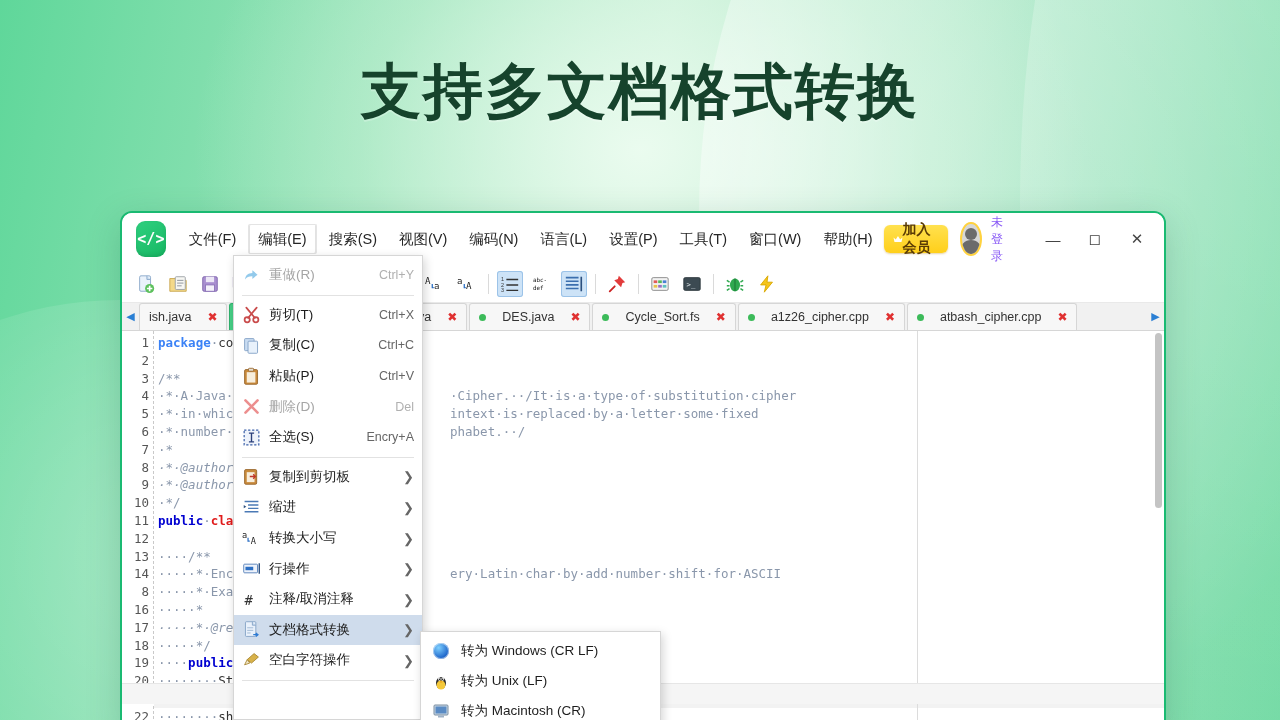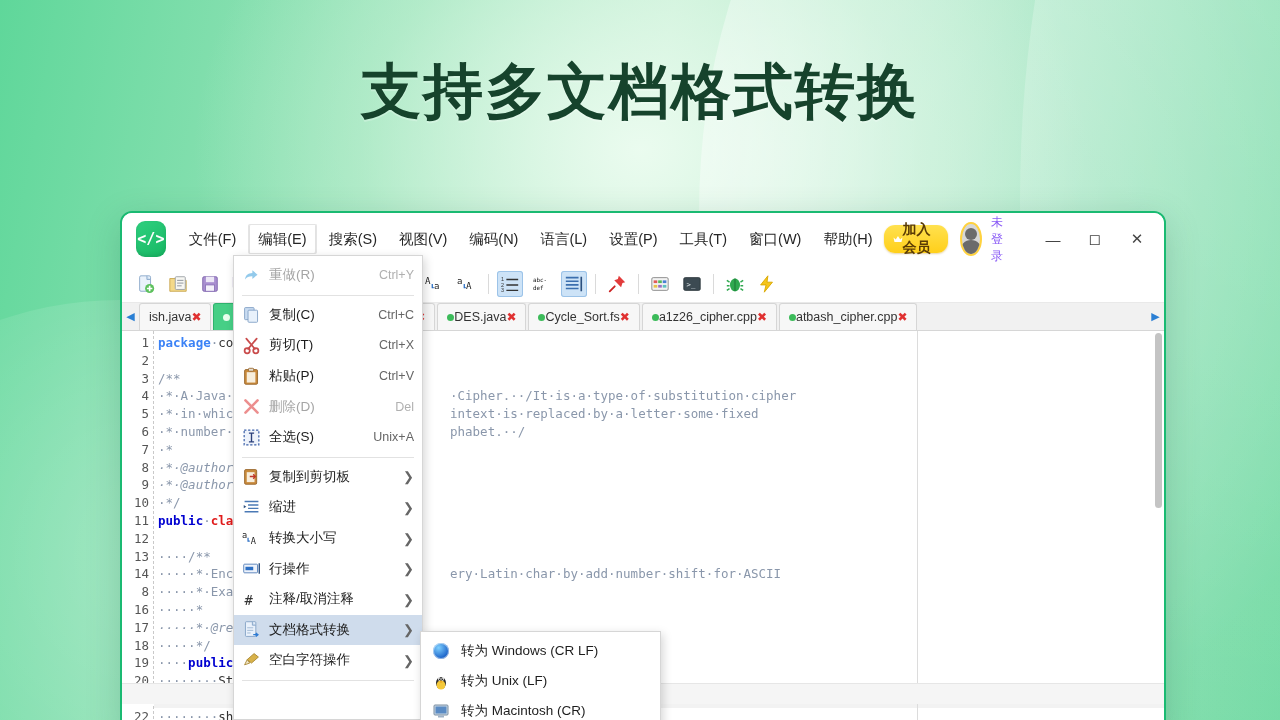--- a/index.html
+++ b/index.html
@@ -42,42 +42,42 @@
     display:flex;align-items:center;justify-content:center;
     color:#fff;font-size:15px;font-weight:bold;font-family:"DejaVu Sans Mono",monospace;
     box-shadow:inset 0 -2px 4px rgba(0,0,0,0.10);}
   .menubar{display:flex;align-items:center;margin-left:12px;height:52px;}
   .menu-item{font-size:14.5px;color:#262626;padding:5px 10px;margin:0 1px;
     white-space:nowrap;cursor:default;border-radius:2px;}
   .menu-item.active{background:#ffffff;box-shadow:-1px -1px 0 #e2e2e2 inset, 1px 0 0 #e2e2e2 inset, 0 -1px 0 #e2e2e2 inset;
     position:relative;z-index:60;border:1px solid #e4e4e4;border-bottom:none;padding:5px 9px;}
   .tb-right{margin-left:auto;display:flex;align-items:center;padding-right:6px;}
   .vip{display:flex;align-items:center;gap:0;height:28px;padding:0 13px 0 9px;
-    background:linear-gradient(180deg,#ffe14f,#ffcf1a);border-radius:11px;
+    background:linear-gradient(180deg,#ffe14f,#ffcf1a);border-radius:6px;
     font-size:14px;font-weight:bold;color:#5a3b05;box-shadow:0 1px 2px rgba(180,130,0,.35);}
   .crown{width:17px;height:14px;display:block;}
   .avatar{width:30px;height:30px;border-radius:50%;margin-left:12px;
     background:#d7d7d7;border:2px solid #ffd23f;position:relative;overflow:hidden;}
   .avatar .head{position:absolute;left:50%;top:4px;width:12px;height:12px;margin-left:-6px;border-radius:50%;background:#6b6b6b;}
   .avatar .body{position:absolute;left:50%;top:16px;width:22px;height:16px;margin-left:-11px;border-radius:11px 11px 0 0;background:#6b6b6b;}
   .login-txt{font-size:12px;color:#8b5cf6;margin-left:9px;}
   .wbtns{display:flex;align-items:center;margin-left:20px;}
   .wbtn{width:42px;height:34px;display:flex;align-items:center;justify-content:center;color:#444;font-size:15px;}
 
   
   .toolbar{height:37px;display:flex;align-items:center;background:#fff;padding-left:8px;
     border-bottom:1px solid #e9e9e9;}
   .tbi{width:26px;height:26px;margin:0 3px;display:flex;align-items:center;justify-content:center;border-radius:3px;}
   .tbi.sel{background:#cde3f7;box-shadow:0 0 0 1px #9cc3e8 inset;}
   .tsep{width:1px;height:20px;background:#dadada;margin:0 5px;}
 
   
   .tabbar{height:27px;background:#f1f1f1;display:flex;align-items:flex-end;border-bottom:1px solid #d6d6d6;position:relative;}
   .tabscroll{width:17px;height:27px;display:flex;align-items:center;justify-content:center;color:#2a7fd4;font-size:11px;background:#f1f1f1;}
-  .tab{height:26px;display:flex;align-items:center;gap:0;padding:0 9px;font-size:12.5px;color:#333;
+  .tab{height:26px;display:flex;align-items:center;gap:16px;padding:0 9px;font-size:12.5px;color:#333;
     background:#f7f7f7;border:1px solid #d6d6d6;border-bottom:none;border-radius:3px 3px 0 0;margin-right:2px;white-space:nowrap;}
   .dotg{width:7px;height:7px;border-radius:50%;background:#3cbb5a;flex:none;}
   .xred{color:#e03131;font-size:12px;font-weight:bold;line-height:1;}
   .tab.modified{background:#47cf86;color:#fff;border-color:#30b26e;}
 
   
   .editor{position:relative;height:393px;background:#fff;display:flex;overflow:hidden;}
   .gutter{width:32px;background:#fff;border-right:1px dashed #c9c9c9;
     font-family:"DejaVu Sans Mono","Liberation Mono",monospace;font-size:12.5px;color:#555;
     padding-top:3px;text-align:right;box-sizing:border-box;padding-right:4px;flex:none;}
@@ -383,41 +383,41 @@
           <path d="M18 10 L12 5 v3.2 c-5 .2 -8 2.6 -8.5 7.3 C5.5 12.6 8.4 11.8 12 11.9 V15z" fill="#3b9fdc"></path>
         </svg>
       </span>
       <span class="mlbl">重做(R)</span>
       <span class="mkey dis">Ctrl+Y</span>
     </div>
     <div class="msep"></div>
     <div class="mrow">
       <span class="mico">
         <svg width="19" height="19" viewBox="0 0 22 22">
-          <rect x="3" y="3" width="11" height="14" rx="1" fill="#c9dcf2" stroke="#7f9fc4"></rect>
-          <rect x="7" y="6" width="11" height="14" rx="1" fill="#e8f1fb" stroke="#7f9fc4"></rect>
-        </svg>
-      </span>
-      <span class="mlbl">复制(C)</span>
-      <span class="mkey">Ctrl+C</span>
-    </div>
-    <div class="mrow">
-      <span class="mico">
-        <svg width="19" height="19" viewBox="0 0 22 22">
           <path d="M5 3 L15 15 M17 3 L7 15" stroke="#c94b4b" stroke-width="2" stroke-linecap="round"></path>
           <circle cx="6" cy="17" r="3" fill="none" stroke="#c94b4b" stroke-width="2"></circle>
           <circle cx="16" cy="17" r="3" fill="none" stroke="#c94b4b" stroke-width="2"></circle>
         </svg>
       </span>
       <span class="mlbl">剪切(T)</span>
       <span class="mkey">Ctrl+X</span>
     </div>
     <div class="mrow">
       <span class="mico">
         <svg width="19" height="19" viewBox="0 0 22 22">
+          <rect x="3" y="3" width="11" height="14" rx="1" fill="#c9dcf2" stroke="#7f9fc4"></rect>
+          <rect x="7" y="6" width="11" height="14" rx="1" fill="#e8f1fb" stroke="#7f9fc4"></rect>
+        </svg>
+      </span>
+      <span class="mlbl">复制(C)</span>
+      <span class="mkey">Ctrl+C</span>
+    </div>
+    <div class="mrow">
+      <span class="mico">
+        <svg width="19" height="19" viewBox="0 0 22 22">
           <rect x="3" y="3" width="15" height="17" rx="1.5" fill="#c98a3c" stroke="#96642a"></rect>
           <rect x="5.5" y="6" width="10" height="12" fill="#f7eedd"></rect>
           <rect x="7.5" y="1.5" width="6" height="3.4" rx="1" fill="#e8e0d0" stroke="#96642a"></rect>
         </svg>
       </span>
       <span class="mlbl">粘贴(P)</span>
       <span class="mkey">Ctrl+V</span>
     </div>
     <div class="mrow disabled">
       <span class="mico" style="opacity: 0.55;">
@@ -429,21 +429,21 @@
       <span class="mkey dis">Del</span>
     </div>
     <div class="mrow">
       <span class="mico">
         <svg width="19" height="19" viewBox="0 0 22 22">
           <rect x="2.5" y="2.5" width="17" height="17" fill="#eef3fb" stroke="#3b5fa8" stroke-width="1.4" stroke-dasharray="2.6 2"></rect>
           <path d="M8 6h6M11 6v10M8 16h6" stroke="#2a3f7a" stroke-width="1.6"></path>
         </svg>
       </span>
       <span class="mlbl">全选(S)</span>
-      <span class="mkey">Unix+A</span>
+      <span class="mkey">Encry+A</span>
     </div>
     <div class="msep"></div>
     <div class="mrow">
       <span class="mico">
         <svg width="19" height="19" viewBox="0 0 22 22">
           <rect x="3" y="3" width="14" height="17" rx="1.5" fill="#c98a3c" stroke="#96642a"></rect>
           <rect x="5.5" y="6" width="9" height="11.5" fill="#f7eedd"></rect>
           <path d="M9 11h6M13 8.5l2.5 2.5L13 13.5" stroke="#c0392b" stroke-width="1.6" fill="none"></path>
         </svg>
       </span>

